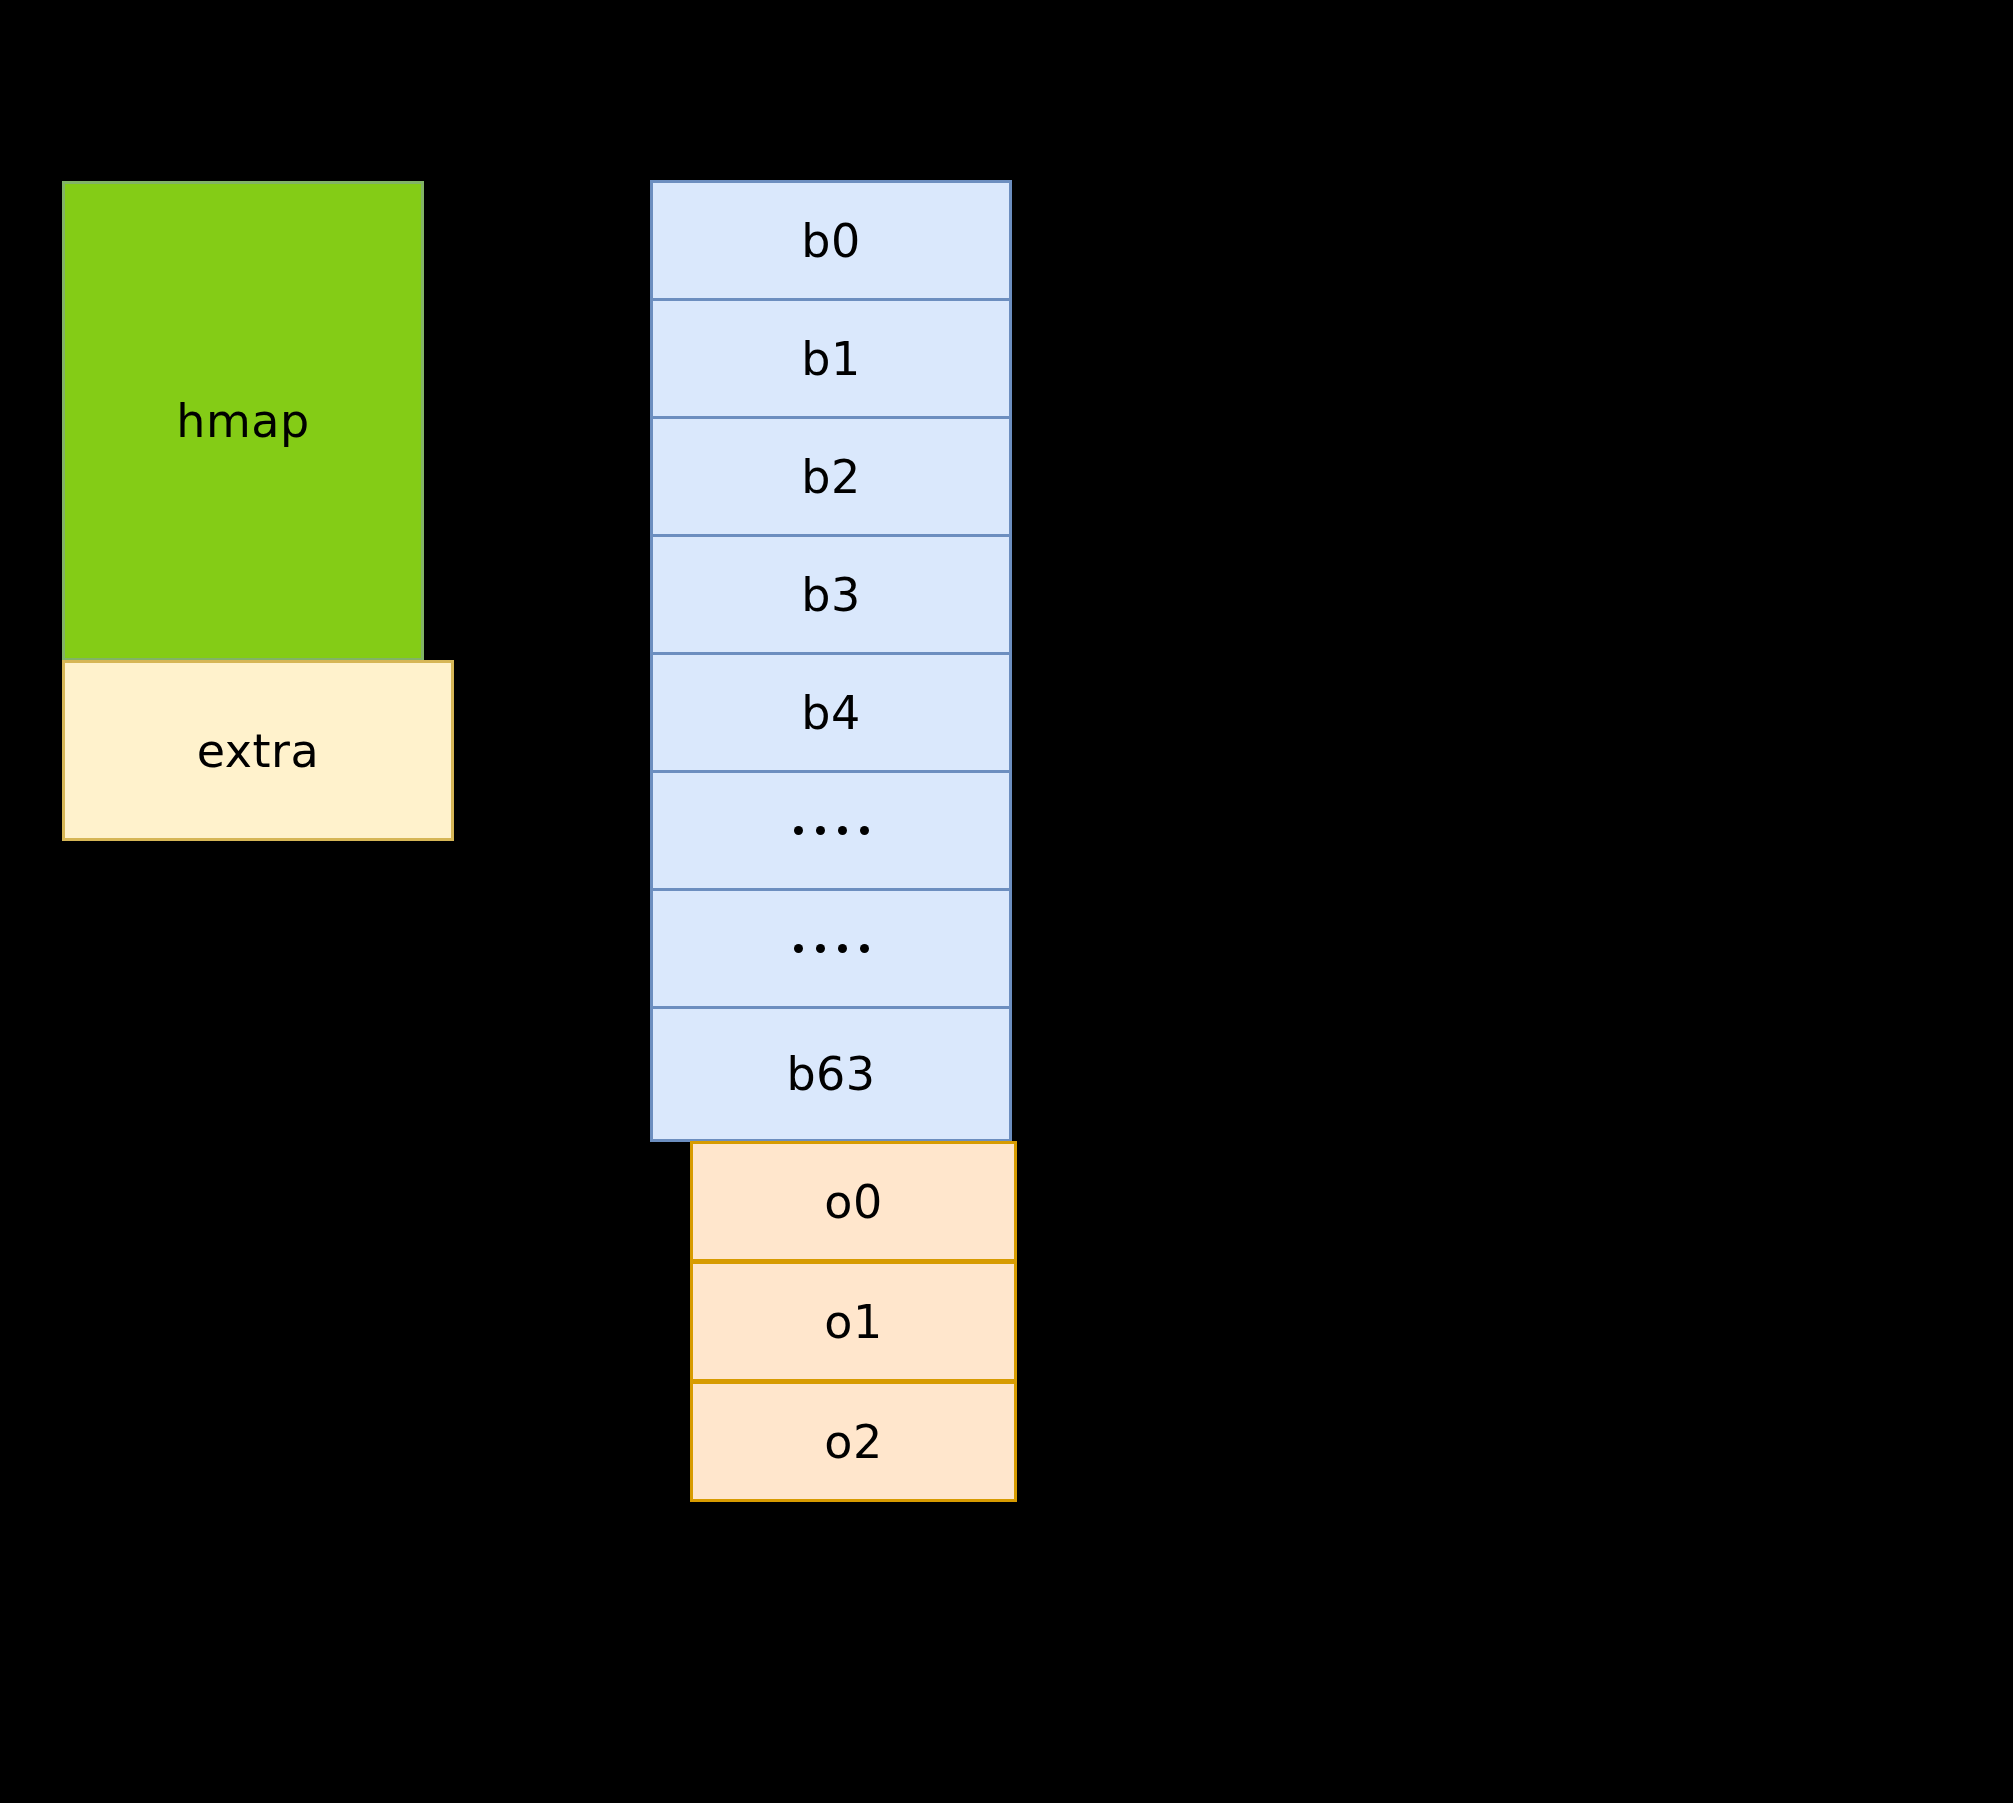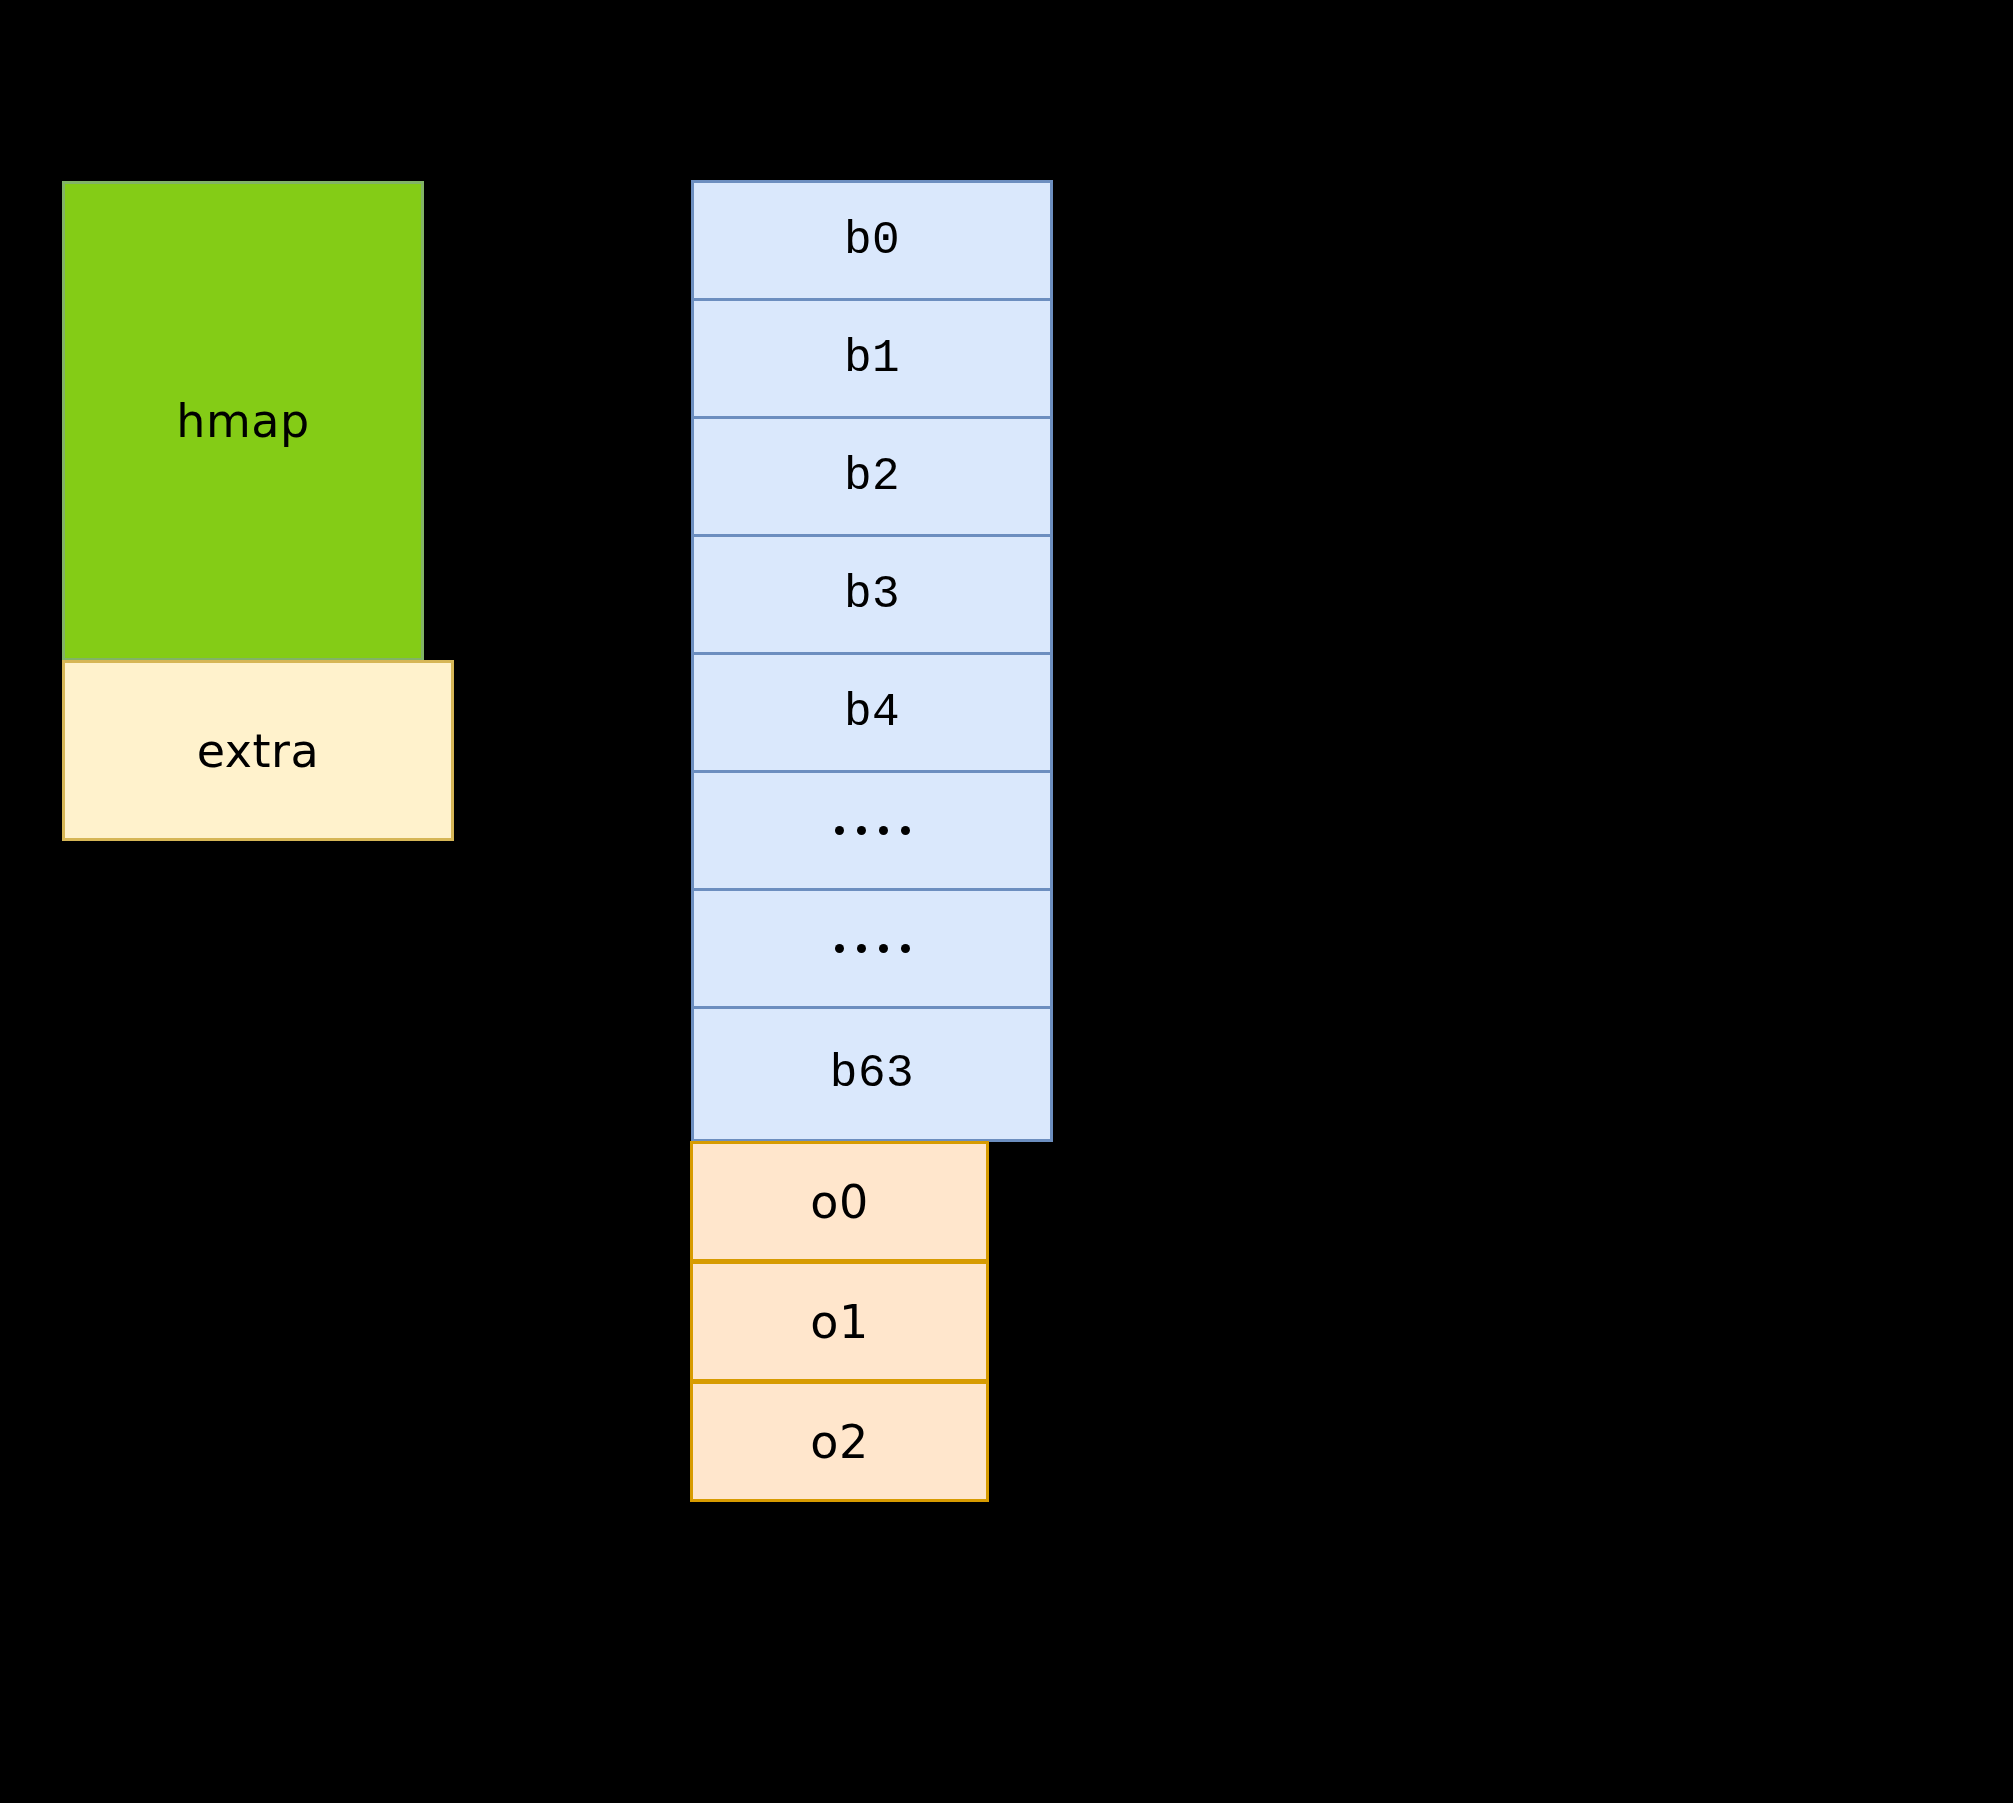--- a/index.html
+++ b/index.html
@@ -51,45 +51,44 @@
     top: 479px;
     width: 392px;
     height: 181px;
     background: #fff2cc;
     border: 3px solid #d6b656;
   }
 
   
   .bucket-column {
     position: absolute;
-    left: 691px;
+    left: 650px;
     top: 180px;
     width: 362px;
     height: 962px;
-    font-family: Liberation Mono, monospace;
   }
   .cell-bucket {
     left: 0;
     width: 362px;
     height: 121px;
     background: #dae8fc;
     border: 3px solid #6c8ebf;
   }
 
   
   .overflow-column {
     position: absolute;
     left: 690px;
     top: 1141px;
     width: 365px;
     height: 482px;
   }
   .cell-overflow {
     left: 0;
-    width: 299px;
+    width: 327px;
     height: 121px;
     background: #ffe6cc;
     border: 3px solid #d79b00;
   }
 
   
   .dots {
     display: flex;
     align-items: center;
     gap: 13px;

